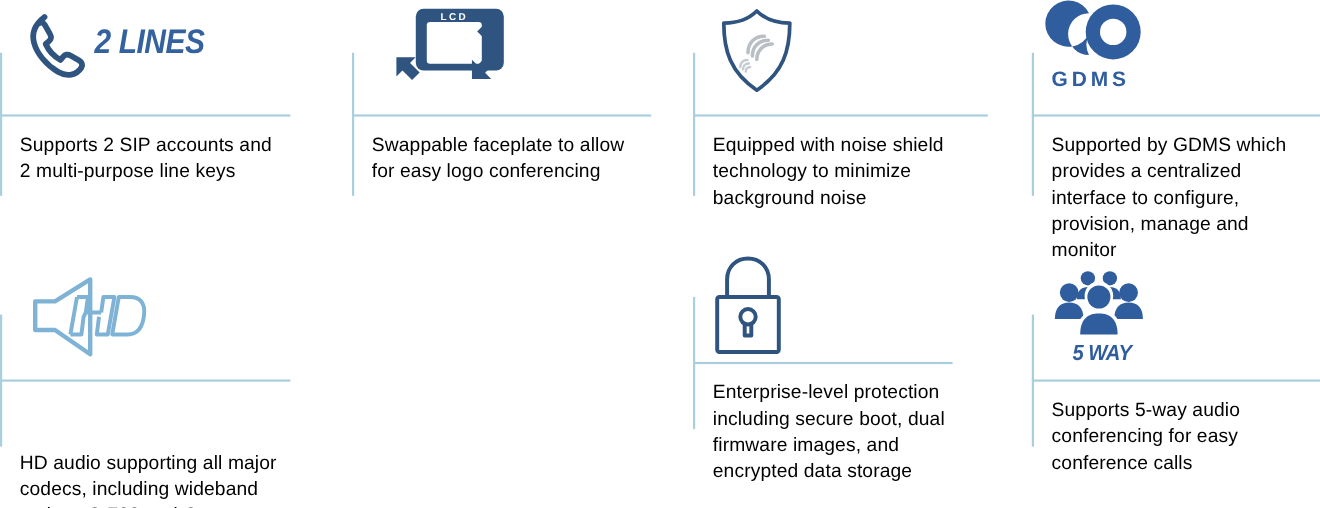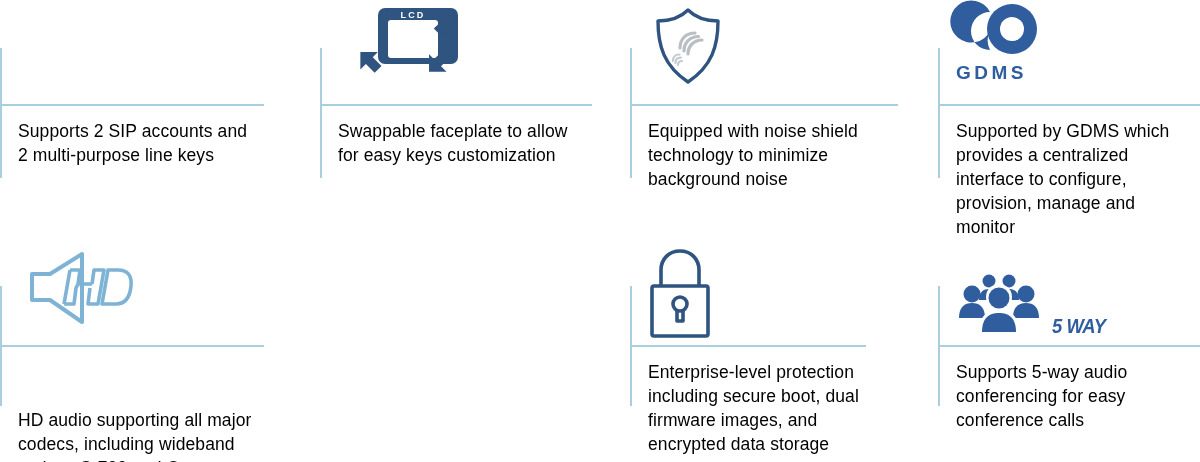--- a/index.html
+++ b/index.html
@@ -80,20 +80,33 @@
 </style>
 </head>
 <body>
 
 <div class="grid">
 
   <div class="cell" style="left:0px; top:0px; width:300px; height:230px;">
     <div class="vrule" style="top:48px; height:130px;"></div>
     <div class="hrule" style="left:0px; top:104px; width:264px;"></div>
 
+    <div class="icon-box" style="left:26px; top:8px; height:64px;">
+      <span>
+        <svg width="52" height="62" viewBox="0 0 52 62">
+          <g fill="none" stroke="#2f5480" stroke-width="5.2" stroke-linecap="round" stroke-linejoin="round">
+            <path d="M14.5 5.5 C6 12 2.5 20 5 29 C7.5 38.5 16 49 27 55.5 C35 60 43.5 58.5 48 51.5
+                     C49.5 49 48.5 46.5 46 45 L38 40.5 C35.5 39 33 39.5 31.5 41.5 L29 44.5
+                     C23.5 41.5 18 35.5 15.5 30 L18.5 27.5 C20.5 26 21 23.5 19.5 21 L15 13
+                     C13.5 10.5 11 10 8.8 11.5 Z"></path>
+          </g>
+        </svg>
+      </span>
+      <span class="wordmark wm-2lines" style="margin-left:8px; margin-bottom:16px;">2 LINES</span>
+    </div>
 
     <div class="caption" style="left:18px; top:119px; width:282px;">Supports 2 SIP accounts and
 2 multi-purpose line keys</div>
   </div>
 
   <div class="cell" style="left:320px; top:0px; width:300px; height:230px;">
     <div class="vrule" style="top:48px; height:130px;"></div>
     <div class="hrule" style="left:0px; top:104px; width:272px;"></div>
 
     <div class="icon-box" style="left:28px; top:4px; height:88px;">
@@ -112,21 +125,21 @@
 
             <path d="M131 78 L112 78 L112 59 L117.5 64.5 L127 55 L134.5 62.5 L125 72 Z" transform="translate(-22,-4) scale(0.92)"></path>
 
             <path d="M8 80 L8 61 L27 61 L21.5 66.5 L31 76 L23.5 83.5 L14 74 Z" transform="translate(5,-8) scale(0.92)"></path>
           </g>
         </svg>
       </span>
     </div>
 
     <div class="caption" style="left:18px; top:119px; width:282px;">Swappable faceplate to allow
-for easy keys customization</div>
+for easy logo conferencing</div>
   </div>
 
   <div class="cell" style="left:630px; top:0px; width:300px; height:230px;">
     <div class="vrule" style="top:48px; height:130px;"></div>
     <div class="hrule" style="left:0px; top:104px; width:268px;"></div>
 
     <div class="icon-box" style="left:20px; top:6px; height:80px;">
       <span>
         <svg width="76" height="80" viewBox="0 0 76 80">
 
@@ -203,21 +216,21 @@
         </svg>
       </span>
     </div>
 
     <div class="caption" style="left:18px; top:120px; width:288px;margin-top:48px;">HD audio supporting all major
 codecs, including wideband
 codecs G.722 and Opus</div>
   </div>
 
 
-  <div class="cell" style="left:630px; top:240px; width:300px; height:222px;padding-left:14px;">
+  <div class="cell" style="left:630px; top:224px; width:300px; height:222px;padding-left:14px;">
     <div class="vrule" style="top:46px; height:120px;"></div>
     <div class="hrule" style="left:0px; top:105px; width:236px;"></div>
 
     <div class="icon-box" style="left:14px; top:6px; height:92px;">
       <span>
         <svg width="72" height="92" viewBox="0 0 72 92">
           <g fill="none" stroke="#2f5480" stroke-width="3.6" stroke-linejoin="round">
 
             <path d="M17 40 L17 24 C17 13 25 5 36 5 C47 5 55 13 55 24 L55 40"></path>
 
@@ -233,21 +246,21 @@
     <div class="caption" style="left:18px; top:120px; width:282px;">Enterprise-level protection
 including secure boot, dual
 firmware images, and
 encrypted data storage</div>
   </div>
 
   <div class="cell" style="left:938px; top:240px; width:262px; height:222px;">
     <div class="vrule" style="top:46px; height:120px;"></div>
     <div class="hrule" style="left:0px; top:105px; width:262px;"></div>
 
-    <div class="icon-box" style="left:18px; top:4px; height:94px; flex-direction:row; align-items:flex-end;">
+    <div class="icon-box" style="left:18px; top:4px; height:94px; flex-direction:column; align-items:center;">
       <span>
         <svg width="92" height="66" viewBox="0 0 92 66">
           <g fill="#2f5d9e">
 
             <circle cx="33" cy="9" r="6.5"></circle>
             <path d="M23 28 C23 20 27.5 17 33 17 C38.5 17 43 20 43 28 Z"></path>
             <circle cx="53" cy="9" r="6.5"></circle>
             <path d="M43 28 C43 20 47.5 17 53 17 C58.5 17 63 20 63 28 Z"></path>
 
             <circle cx="16" cy="22" r="8.5"></circle>

